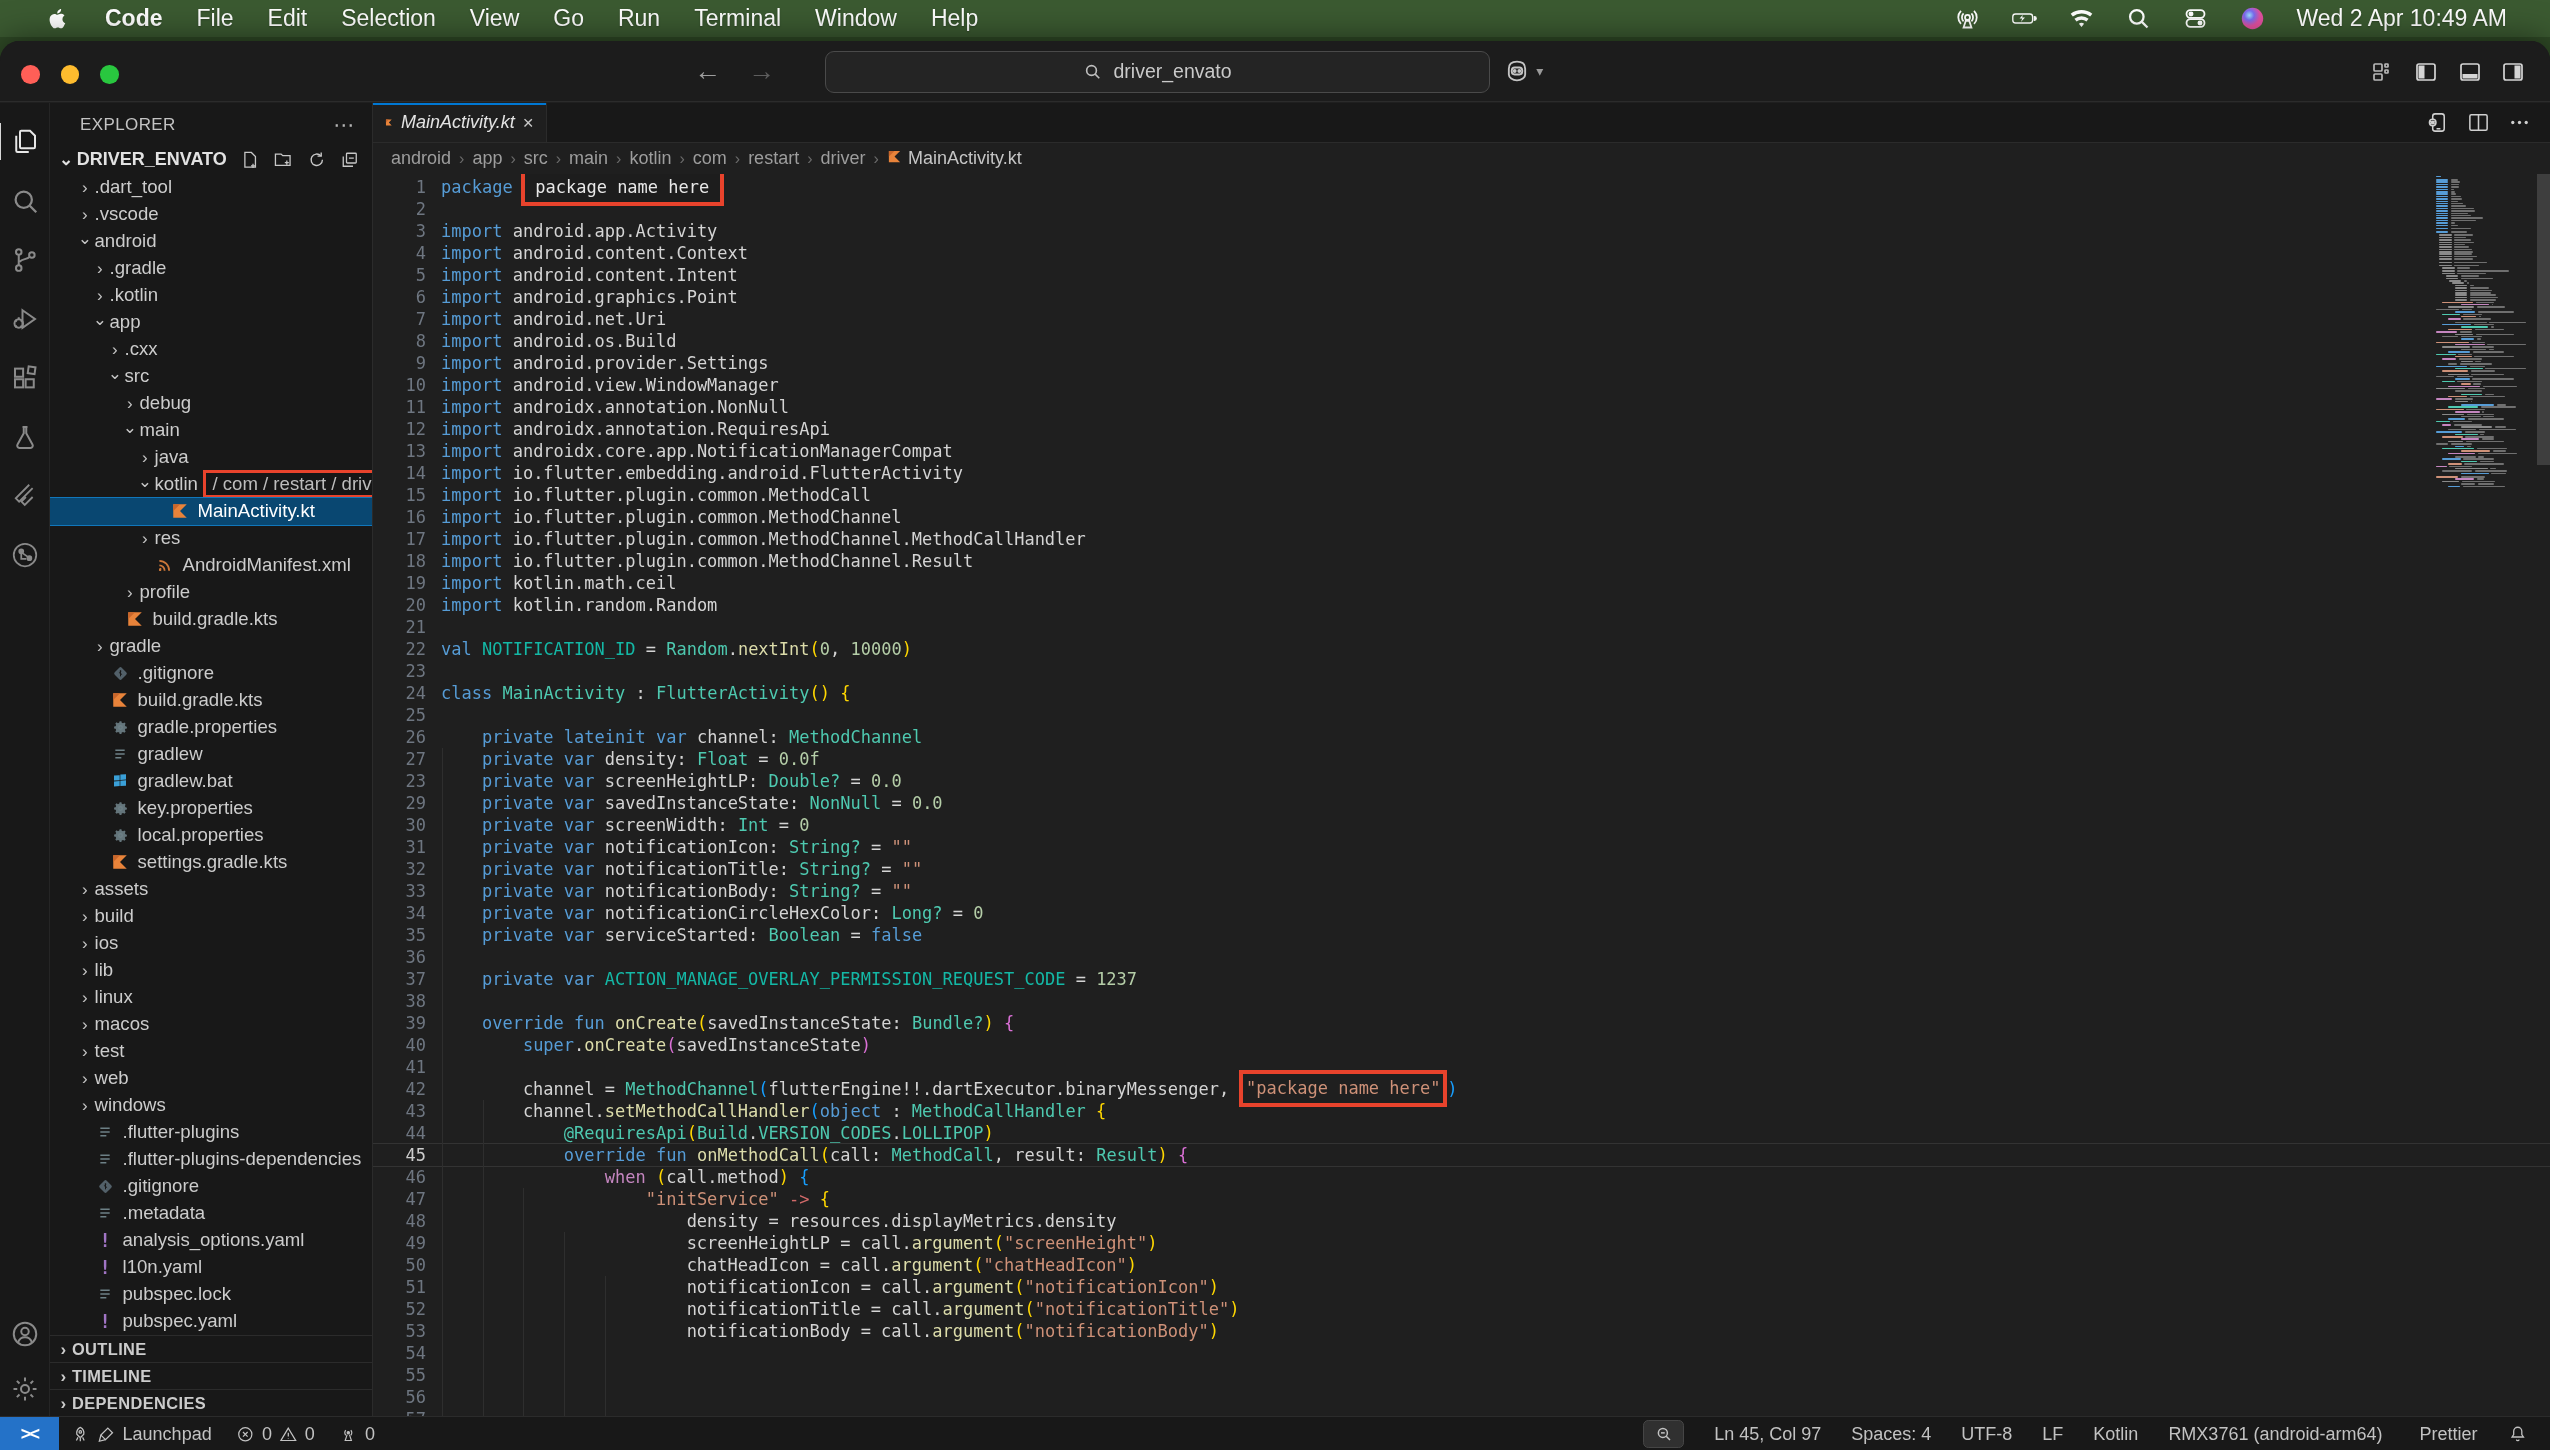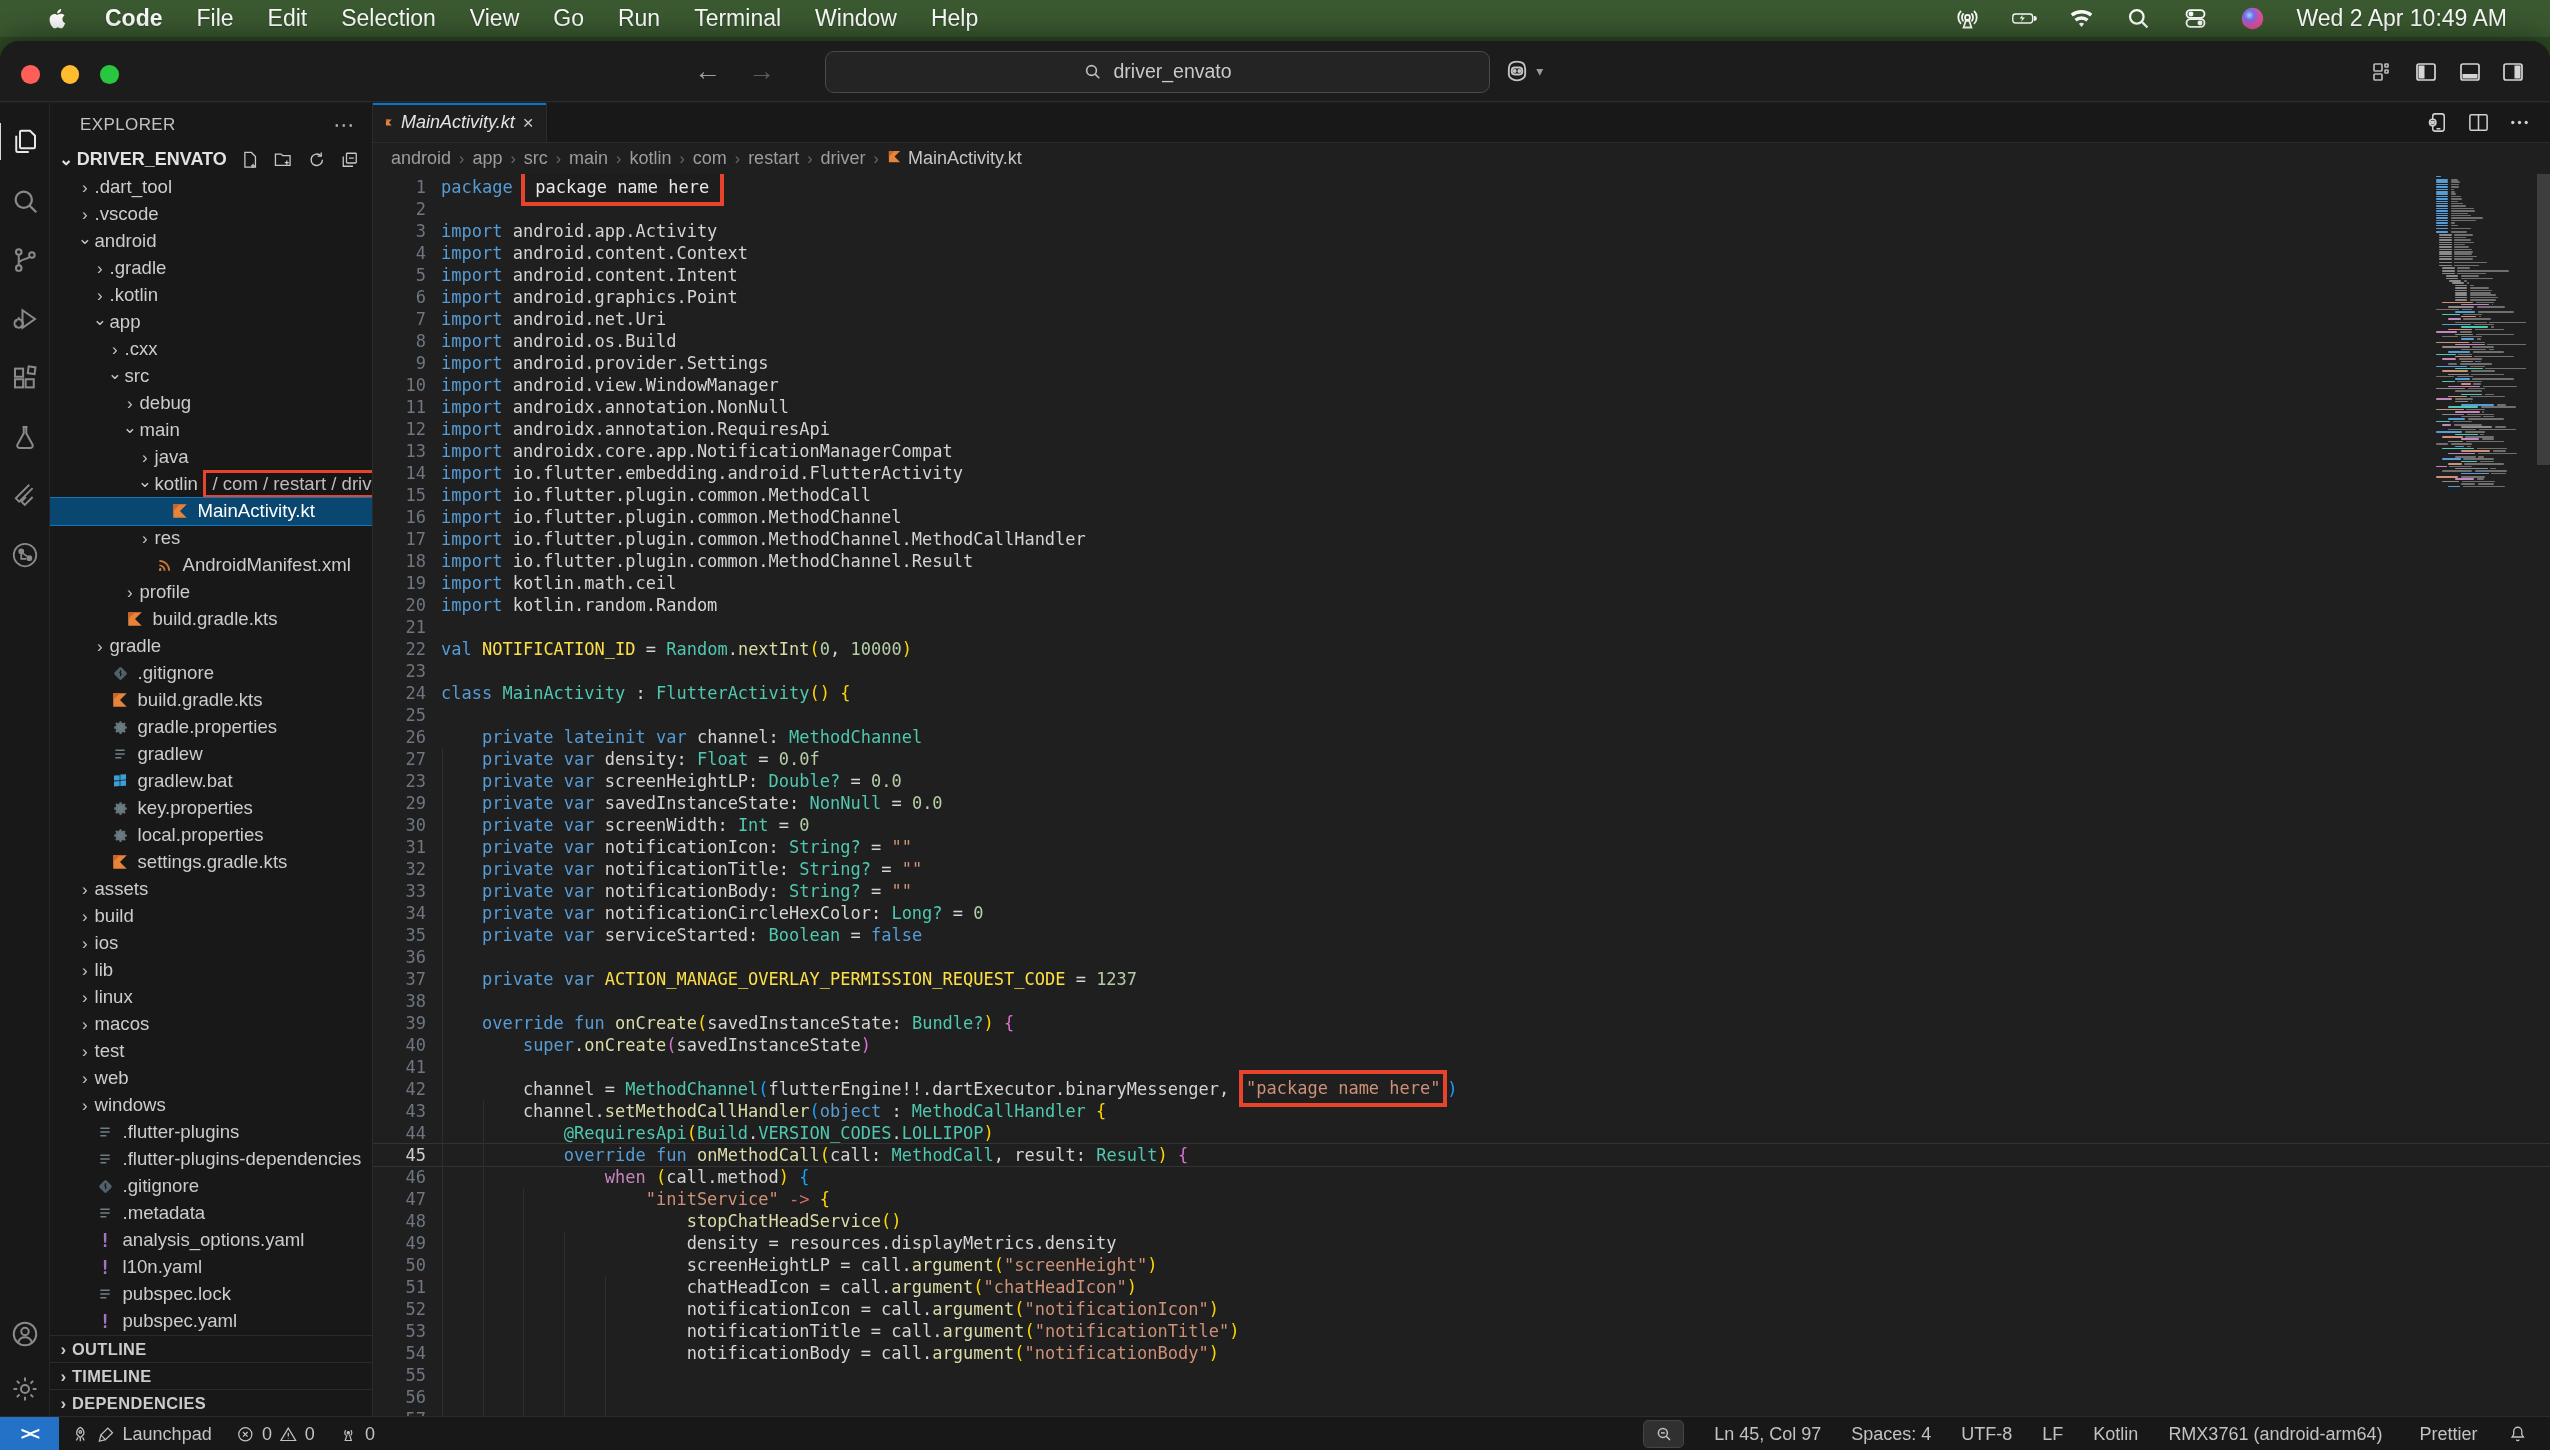--- a/index.html
+++ b/index.html
@@ -95,21 +95,21 @@
   .code { position:absolute; top:71px; left:0; right:0; bottom:0; font-family:"DejaVu Sans Mono",monospace;
     font-size:17px; overflow:hidden; }
   .gutter { position:absolute; top:1.8px; left:0; width:53px; text-align:right; color:#6e7681; }
   .gutter .ln { height:22px; line-height:22px; }
   .gutter .ln.cur { color:#cccccc; }
   .lines { position:absolute; top:1.8px; left:68px; right:0; }
   .cline { height:22px; line-height:22px; white-space:pre; position:relative; }
   .curline-hl { position:absolute; left:0; right:0; height:23.5px; border-top:0.9px solid #333333;
     border-bottom:0.9px solid #333333; pointer-events:none; }
   .tk-pl{color:#d4d4d4} .tk-kw{color:#569cd6} .tk-ctrl{color:#c586c0} .tk-type{color:#4ec9b0}
-  .tk-fn{color:#dcdcaa} .tk-str{color:#ce9178} .tk-num{color:#b5cea8} .tk-const{color:#fde047}
+  .tk-fn{color:#dcdcaa} .tk-str{color:#ce9178} .tk-num{color:#b5cea8} .tk-const{color:#14b8a6}
   .tk-b1{color:#ffd700} .tk-b2{color:#da70d6} .tk-b3{color:#179fff} .tk-arrow{color:#d16969}
   .ann-box { display:inline; border:4.4px solid #e8432c; padding:5.3px 10.6px; color:#e8e8e8; background:#1d1d1d; margin-left:8px; }
   .str-box { display:inline; border:4.4px solid #e8432c; padding:4.4px 2.7px; }
   .guide { position:absolute; width:0.9px; background:#2e2e2e; }
 
   
   .minimap { position:absolute; top:1.8px; right:15px; width:99px; }
   .mm-row { display:flex; gap:2.7px; margin-bottom:0.9px; }
   .mm-seg { height:1.5px; border-radius:0.9px; }
   .vscroll { position:absolute; top:0; right:0; width:13.3px; height:291px; background:rgba(121,121,121,.35); }
@@ -804,21 +804,20 @@
             <div class="cline"></div>
             <div class="cline"><span class="tk-pl">    </span><span class="tk-kw">override</span><span class="tk-pl"> </span><span class="tk-kw">fun</span><span class="tk-pl"> </span><span class="tk-fn">onCreate</span><span class="tk-b1">(</span><span class="tk-pl">savedInstanceState: </span><span class="tk-type">Bundle?</span><span class="tk-b1">)</span><span class="tk-pl"> </span><span class="tk-b2">{</span></div>
             <div class="cline"><span class="tk-pl">        </span><span class="tk-kw">super</span><span class="tk-pl">.</span><span class="tk-fn">onCreate</span><span class="tk-b2">(</span><span class="tk-pl">savedInstanceState</span><span class="tk-b2">)</span></div>
             <div class="cline"></div>
             <div class="cline"><span class="tk-pl">        channel = </span><span class="tk-type">MethodChannel</span><span class="tk-b3">(</span><span class="tk-pl">flutterEngine!!.dartExecutor.binaryMessenger, </span><span class="str-box"><span class="tk-str">"package name here"</span></span><span class="tk-b3">)</span></div>
             <div class="cline"><span class="tk-pl">        channel.</span><span class="tk-fn">setMethodCallHandler</span><span class="tk-b3">(</span><span class="tk-kw">object</span><span class="tk-pl"> : </span><span class="tk-type">MethodCallHandler</span><span class="tk-pl"> </span><span class="tk-b1">{</span></div>
             <div class="cline"><span class="tk-pl">            </span><span class="tk-type">@RequiresApi</span><span class="tk-b1">(</span><span class="tk-type">Build</span><span class="tk-pl">.</span><span class="tk-type">VERSION_CODES</span><span class="tk-pl">.</span><span class="tk-type">LOLLIPOP</span><span class="tk-b1">)</span></div>
             <div class="cline"><span class="tk-pl">            </span><span class="tk-kw">override</span><span class="tk-pl"> </span><span class="tk-kw">fun</span><span class="tk-pl"> </span><span class="tk-fn">onMethodCall</span><span class="tk-b1">(</span><span class="tk-pl">call: </span><span class="tk-type">MethodCall</span><span class="tk-pl">, result: </span><span class="tk-type">Result</span><span class="tk-b1">)</span><span class="tk-pl"> </span><span class="tk-b2">{</span></div>
             <div class="cline"><span class="tk-pl">                </span><span class="tk-ctrl">when</span><span class="tk-pl"> </span><span class="tk-b1">(</span><span class="tk-pl">call.method</span><span class="tk-b1">)</span><span class="tk-pl"> </span><span class="tk-b3">{</span></div>
             <div class="cline"><span class="tk-pl">                    </span><span class="tk-str">"initService"</span><span class="tk-pl"> </span><span class="tk-arrow">-&gt;</span><span class="tk-pl"> </span><span class="tk-b1">{</span></div>
-            <div class="cline"><span class="tk-pl">                        </span><span class="tk-fn">stopChatHeadService</span><span class="tk-b1">()</span></div>
             <div class="cline"><span class="tk-pl">                        density = resources.displayMetrics.density</span></div>
             <div class="cline"><span class="tk-pl">                        screenHeightLP = call.</span><span class="tk-fn">argument</span><span class="tk-b1">(</span><span class="tk-str">"screenHeight"</span><span class="tk-b1">)</span></div>
             <div class="cline"><span class="tk-pl">                        chatHeadIcon = call.</span><span class="tk-fn">argument</span><span class="tk-b1">(</span><span class="tk-str">"chatHeadIcon"</span><span class="tk-b1">)</span></div>
             <div class="cline"><span class="tk-pl">                        notificationIcon = call.</span><span class="tk-fn">argument</span><span class="tk-b1">(</span><span class="tk-str">"notificationIcon"</span><span class="tk-b1">)</span></div>
             <div class="cline"><span class="tk-pl">                        notificationTitle = call.</span><span class="tk-fn">argument</span><span class="tk-b1">(</span><span class="tk-str">"notificationTitle"</span><span class="tk-b1">)</span></div>
             <div class="cline"><span class="tk-pl">                        notificationBody = call.</span><span class="tk-fn">argument</span><span class="tk-b1">(</span><span class="tk-str">"notificationBody"</span><span class="tk-b1">)</span></div>
           </div>
         <div id="guides">
             <div class="guide" style="left: 69px; top: 574px; height: 682px;"></div>
             <div class="guide" style="left: 110px; top: 926px; height: 330px;"></div>

